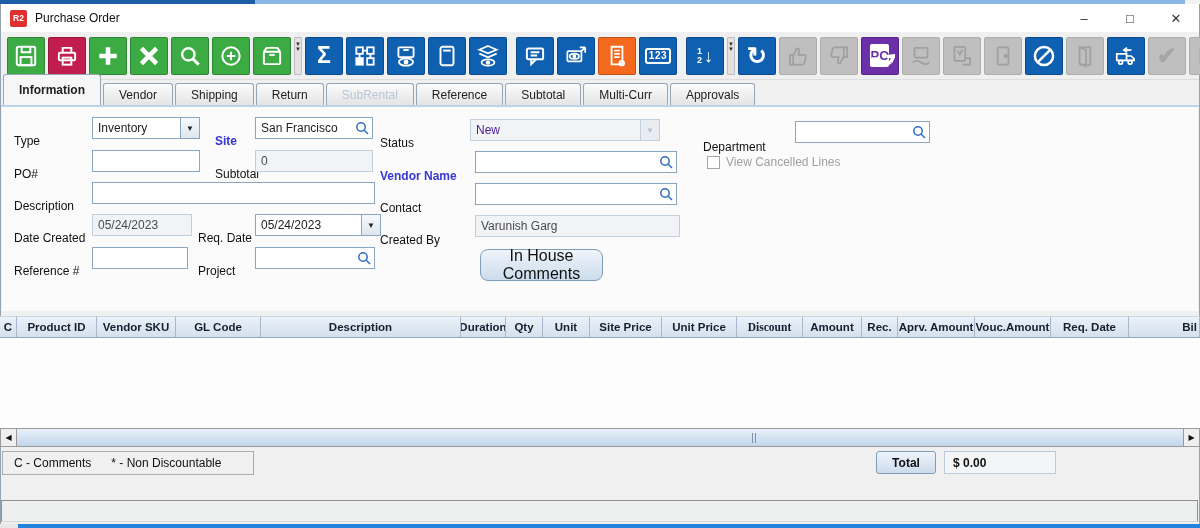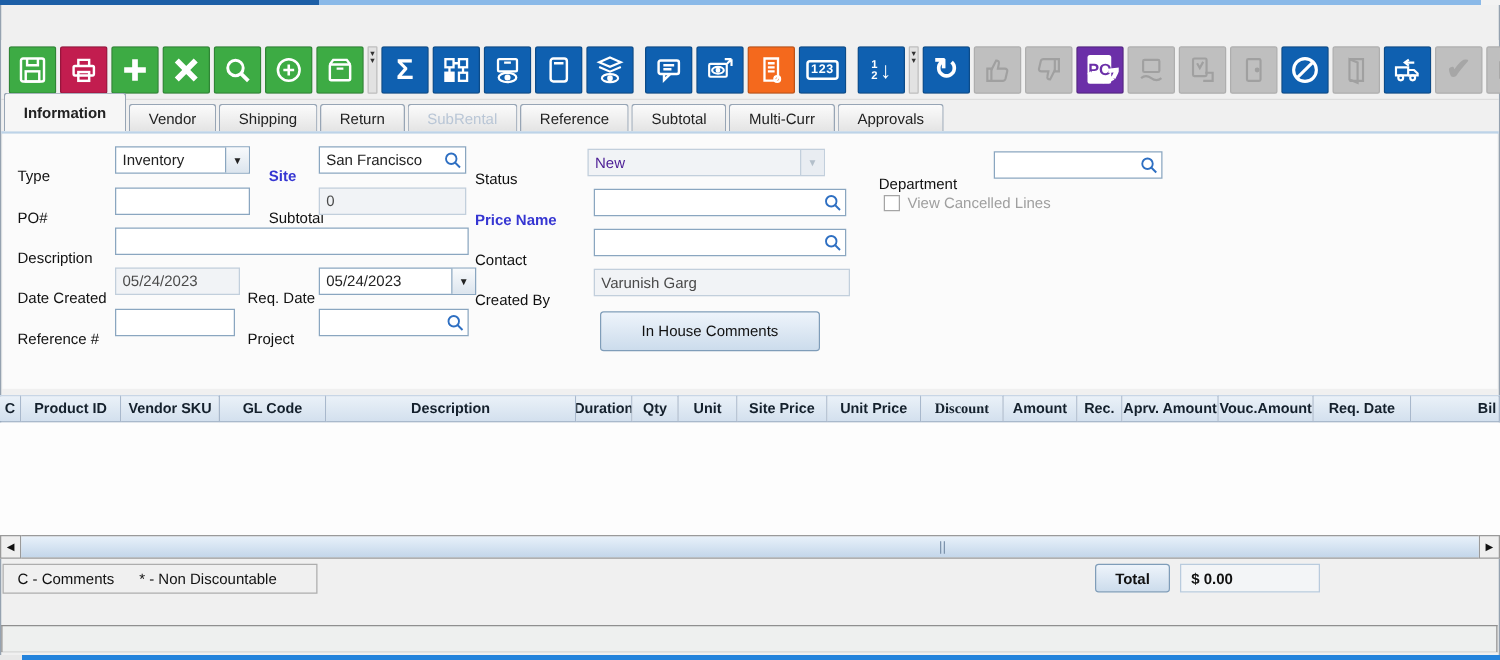--- a/index.html
+++ b/index.html
@@ -69,21 +69,21 @@
   .fld.status .val{ color:#4c1d95; padding:0 5px; }
   .combo-arrow{ width:19px; height:100%; border-left:1px solid #8aa6c0;
     background:linear-gradient(#f8fafc,#dce5ee); display:flex; align-items:center; justify-content:center;
     color:#222; font-size:8px; flex:none; }
   .fld.status .combo-arrow{ border-left-color:#c2cfdc; color:#b3bfca; background:#e9edf2; }
   .fld .text{ padding:0 5px; color:#222; flex:1; white-space:nowrap; overflow:hidden; }
   .checkbox-row{ position:absolute; display:flex; align-items:center; gap:6px; color:#9f9f9f; }
   .checkbox{ width:13px; height:13px; background:#fff; border:1px solid #a5a5a5; }
   .btn{ background:linear-gradient(#eef4fb,#ccdcec); border:1px solid #7f9db9; border-radius:3px;
     color:#111; display:flex; align-items:center; justify-content:center; }
-  .ihc-btn{ position:absolute; left:478px; top:142px; width:176px; height:32px; font-size:12px; }
+  .ihc-btn{ position:absolute; left:478px; top:142px; width:123px; height:32px; font-size:16px;border-radius:8px; }
   
   .grid-header{ position:absolute; left:0; top:316px; width:1200px; height:22px; display:flex; }
   .th{ background:linear-gradient(#eaf1f8,#d3e0ee); border-top:1px solid #c8d6e6;
     border-bottom:1px solid #94a8c0; border-right:1px solid #a8b8cc; display:flex; align-items:center;
     justify-content:center; font-size:11.5px; font-weight:bold; color:#14202c; white-space:nowrap;
     overflow:hidden; flex:none; }
   .grid-body{ position:absolute; left:0; top:338px; width:1200px; height:90px; background:#fdfdfd; }
   
   .hscroll{ position:absolute; left:0; top:428px; width:1200px; height:19px; display:flex; }
   .scroll-arrow{ width:17px; height:19px; background:#efefef; border:1px solid #9a9a9a;
@@ -104,20 +104,29 @@
     border:1px solid #8f8f8f; border-bottom-color:#d6d6d6; }
   .bottom-strip{ position:absolute; left:0; top:524px; width:1200px; height:4px;
     background:linear-gradient(90deg,#e8e8e8 0 18px,#2383dc 18px 100%); }
 </style>
 </head>
 <body>
 
 <div class="window">
   <div class="top-strip"></div>
 
+  <div class="titlebar">
+    <div class="app-icon">R2</div>
+    <div class="title-text">Purchase Order</div>
+    <div class="win-controls">
+      <div class="win-btn">–</div>
+      <div class="win-btn">□</div>
+      <div class="win-btn">✕</div>
+    </div>
+  </div>
 
   <div class="toolbar">
     <div class="tile t-green">
       <svg viewBox="0 0 24 24" fill="none" stroke="#fff" stroke-width="1.8">
         <rect x="3.5" y="3.5" width="17" height="17" rx="1.5"></rect>
           <path d="M8 3.5 v5 h8 v-5"></path>
           <rect x="7" y="13" width="10" height="7.5"></rect>
         </svg>
     </div>
     <div class="tile t-crimson">
@@ -348,21 +357,21 @@
     </div>
 
     <div class="lbl" style="left:12px; top:44px;">PO#</div>
     <div class="fld" style="left:90px; top:43px; width:108px;">
       <input value="" style="">
     </div>
     <div class="lbl" style="left:213px; top:44px;">Subtotal</div>
     <div class="fld disabled" style="left:253px; top:43px; width:118px;">
       <span class="val">0</span>
     </div>
-    <div class="lbl blue" style="left:378px; top:46px;">Price Name</div>
+    <div class="lbl blue" style="left:378px; top:46px;">Vendor Name</div>
     <div class="fld" style="left:473px; top:44px; width:202px;">
       <input value="" style="">
       <svg class="mag" width="14" height="14" viewBox="0 0 14 14" fill="none" stroke="#2e6fc2" stroke-width="1.5">
         <circle cx="6" cy="6" r="4.2"></circle>
           <path d="M9.2 9.2 L13 13"></path>
         </svg>
     </div>
     <div class="checkbox-row" style="left:705px; top:48px;">
       <span class="checkbox"></span>
       <span>View Cancelled Lines</span>

